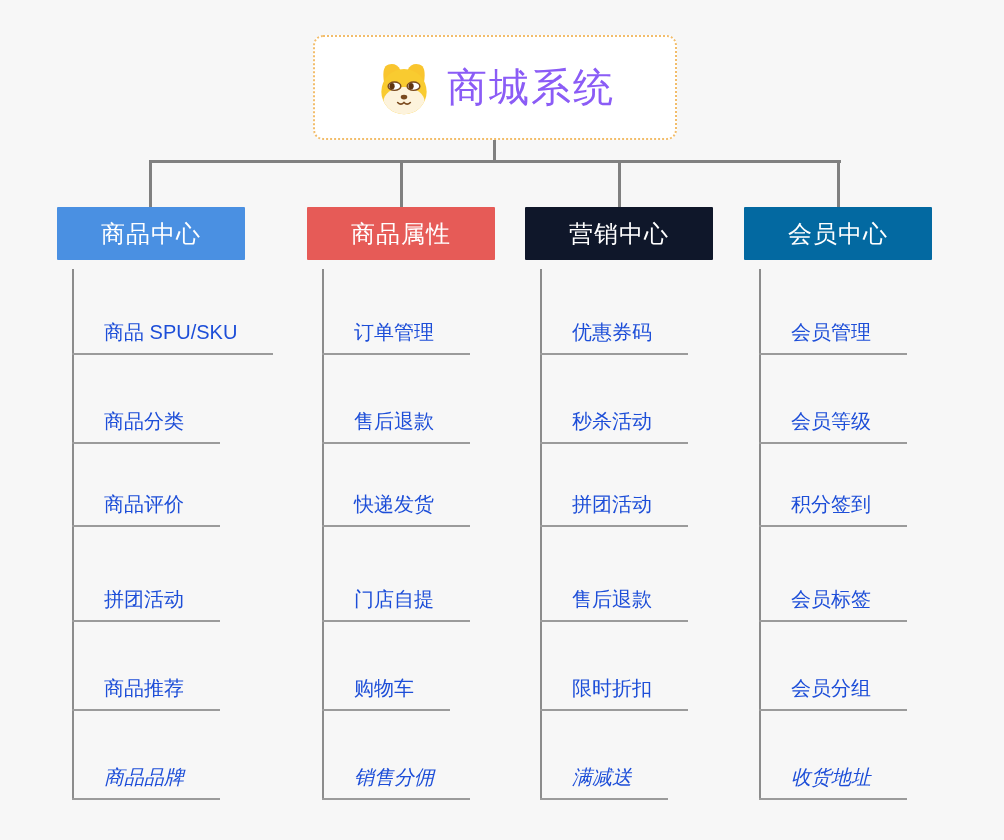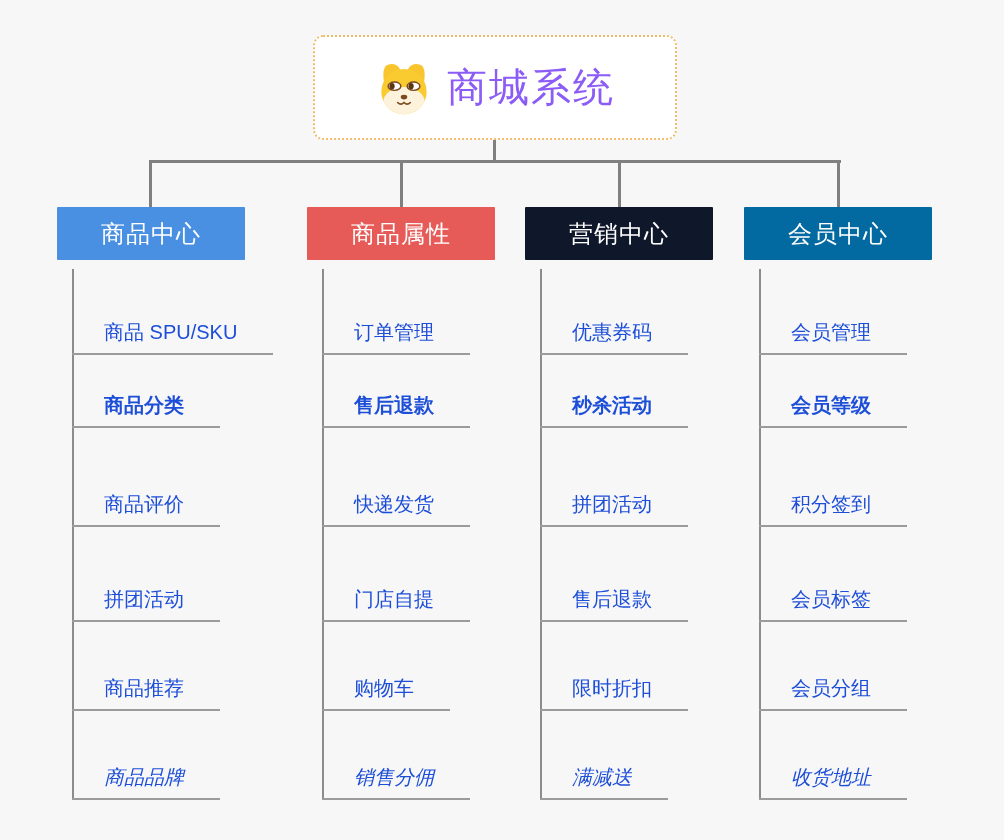--- a/index.html
+++ b/index.html
@@ -67,21 +67,21 @@
     position:absolute;left:15px;
     display:inline-block;
     font-size:20px;
     color:#1d4ed8;
     line-height:26px;
     padding:0 36px 8px 32px;
     border-bottom:2px solid #9b9b9b;
     white-space:nowrap;
   }
   .leaf.r1{top:112px;}
-  .leaf.r2{top:185px;font-weight:bold;}
+  .leaf.r2{top:201px;}
   .leaf.r3{top:284px;}
   .leaf.r4{top:379px;}
   .leaf.r5{top:468px;}
   .leaf.r6{top:557px;font-style:italic;}
 </style>
 </head>
 <body>
 
 <div class="canvas">
 

